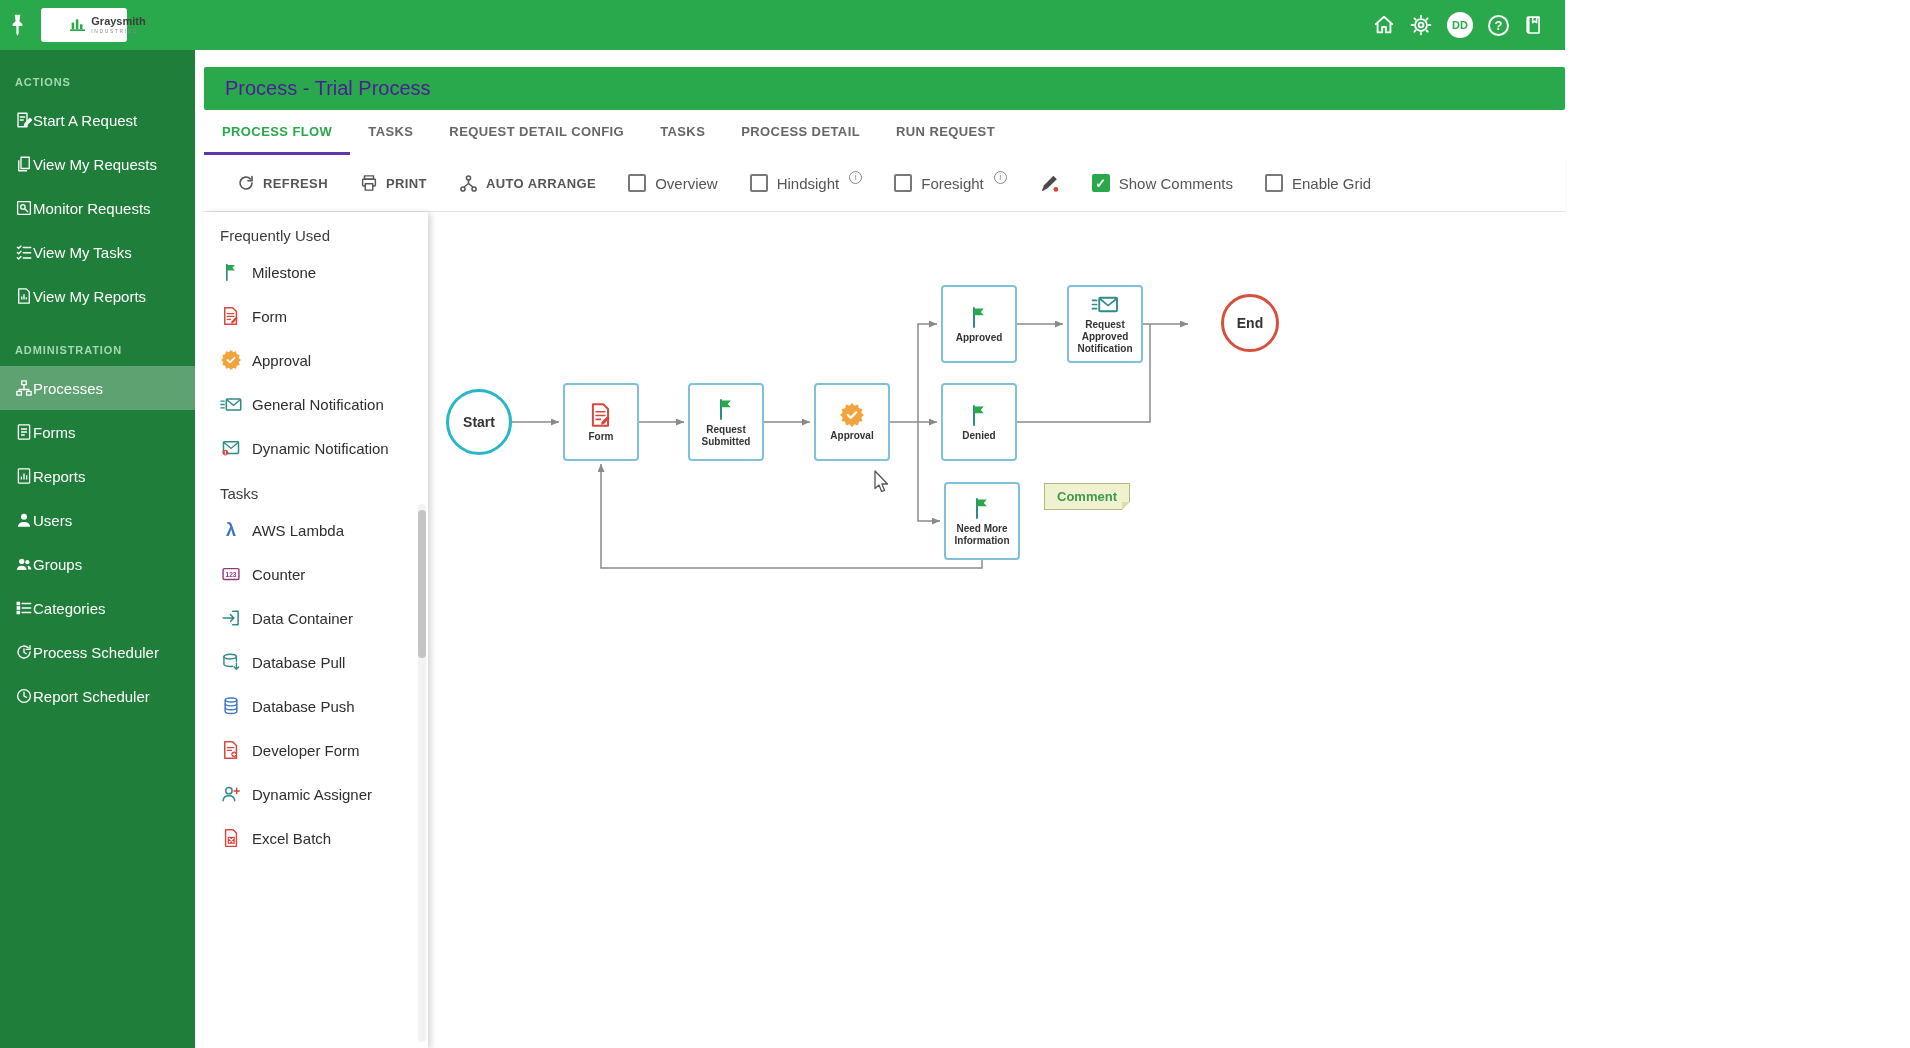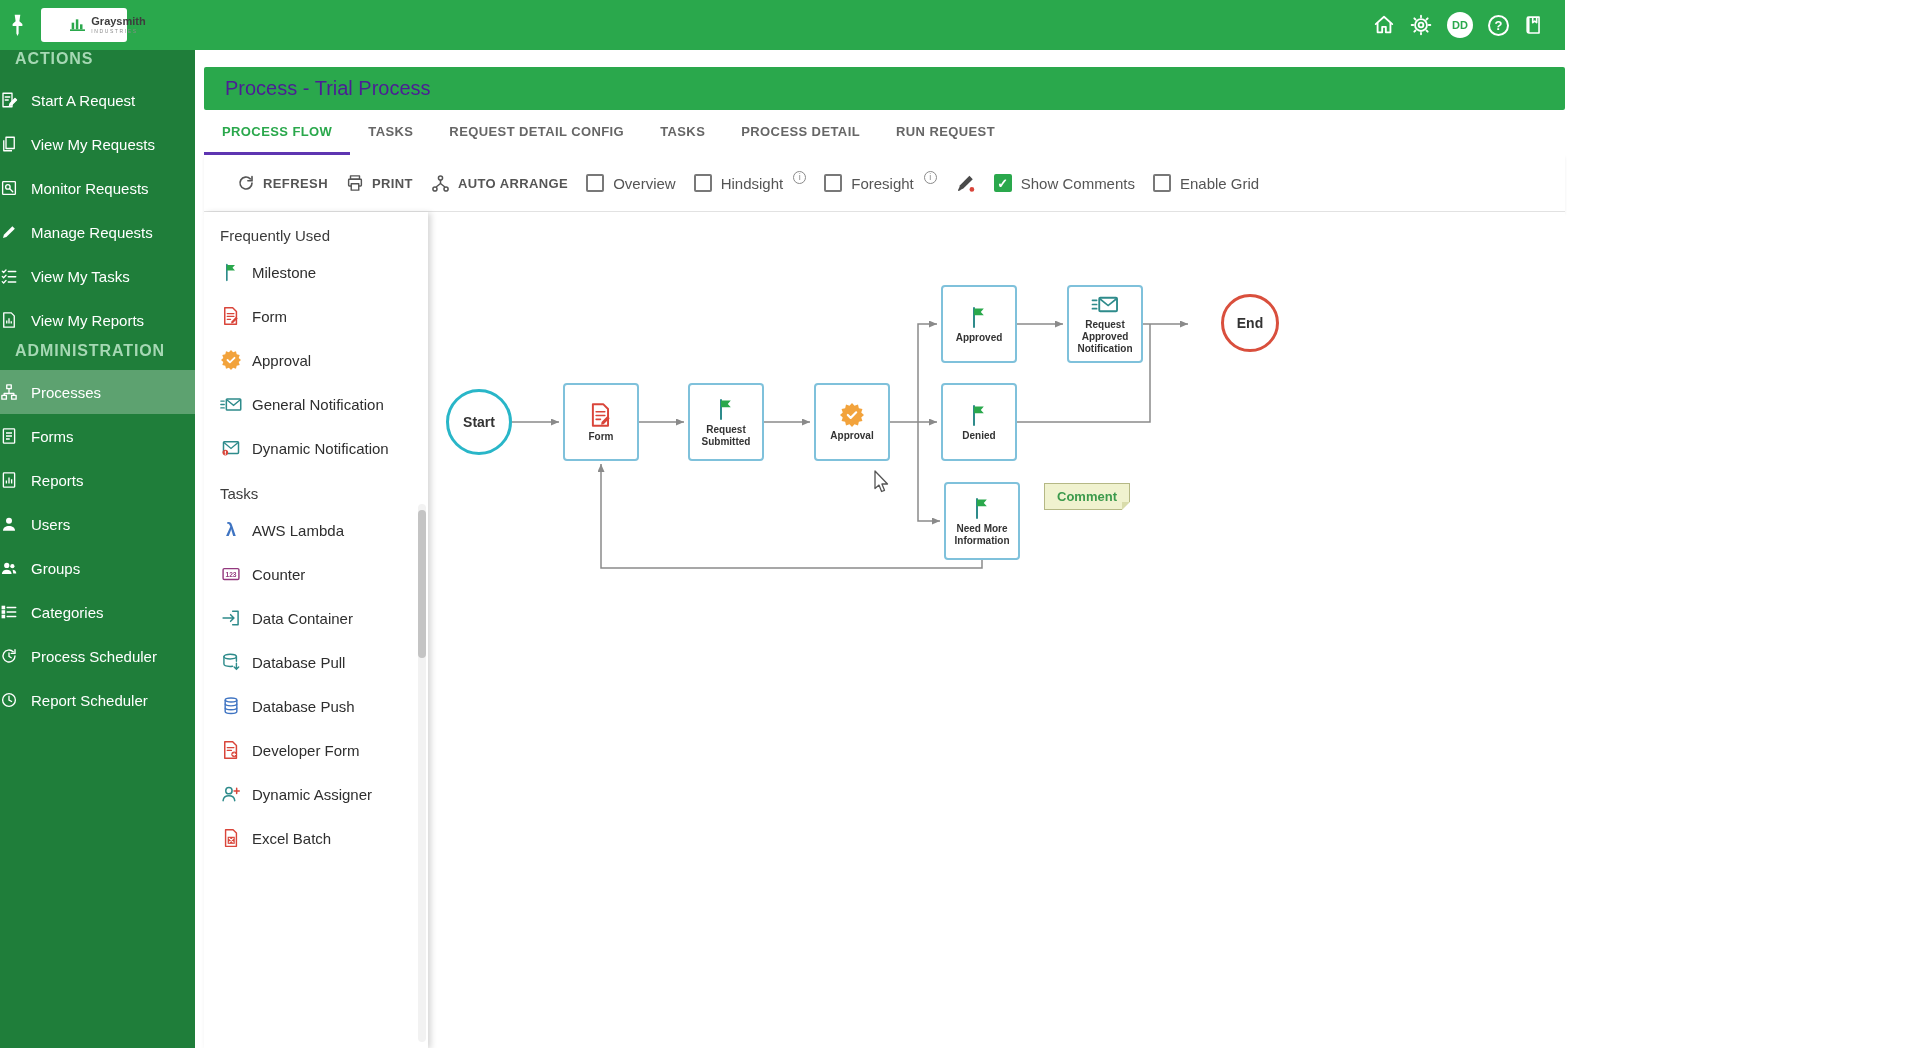--- a/index.html
+++ b/index.html
@@ -13,31 +13,31 @@
   .logo-text { display:flex; flex-direction:column; line-height:1; }
   .logo-title { font-size:11px; font-weight:bold; color:#3d3d3d; }
   .logo-sub { font-size:5px; letter-spacing:1.6px; color:#8a8a8a; margin-top:2px; }
   .topbar-icons { margin-left:auto; margin-right:22px; display:flex; align-items:center; gap:15px; color:#fff; }
   .topbar-icons > * { cursor:pointer; display:flex; align-items:center; justify-content:center; }
   .avatar { width:26px; height:26px; border-radius:50%; background:#fff; color:#2AA84C; font-size:11px; font-weight:bold; }
   .help-circle { width:21px; height:21px; border-radius:50%; border:2px solid #fff; font-size:13px; font-weight:bold; }
 
   
   .sidebar { position:absolute; left:0; top:50px; width:195px; height:998px; background:#1F7E3A; color:#fff; }
-  .side-header { padding:0 0 10px 15px; font-size:16px; letter-spacing:.9px; color:#A6D8B4; font-weight:bold; }
-  .side-item { display:flex; align-items:center; gap:13px; height:44px; font-size:15px; cursor:pointer; }
+  .side-header { padding:26px 0 10px 15px; font-size:11px; letter-spacing:.9px; color:#A6D8B4; font-weight:bold; }
+  .side-item { display:flex; align-items:center; height:44px; padding-left:15px; font-size:15px; cursor:pointer; }
   .side-item.selected { background:rgba(255,255,255,.28); }
   .side-item svg { flex:0 0 auto; }
 
   
   .titlebar { position:absolute; left:204px; top:67px; width:1361px; height:43px; background:#2AA84C; color:#4c1d95; display:flex; align-items:center; padding-left:21px; font-size:20px; font-weight:500; border-radius:2px; }
   .tabsrow { position:absolute; left:204px; top:110px; width:1361px; height:45px; background:#fff; display:flex; }
   .tab { display:flex; align-items:center; padding:0 18px; font-size:13px; letter-spacing:.4px; color:#666; font-weight:bold; border-bottom:3px solid transparent; cursor:pointer; }
   .tab.active { color:#2AA84C; border-bottom-color:#5E35B1; }
-  .toolbar { position:absolute; left:204px; top:155px; width:1361px; height:57px; background:#fff; display:flex; align-items:center; gap:18px; padding-left:33px; border-bottom:1px solid #e2e2e2; box-shadow:0 2px 3px rgba(0,0,0,.07); }
+  .toolbar { position:absolute; left:204px; top:155px; width:1361px; height:57px; background:#fff; display:flex; align-items:center; gap:32px; padding-left:33px; border-bottom:1px solid #e2e2e2; box-shadow:0 2px 3px rgba(0,0,0,.07); }
   .tbtn { display:flex; align-items:center; gap:8px; background:none; border:none; font-family:inherit; font-size:13px; font-weight:bold; letter-spacing:.4px; color:#555; cursor:pointer; }
   .cb { display:flex; align-items:center; gap:9px; font-size:15px; color:#555; cursor:pointer; }
   .cbbox { width:18px; height:18px; border:2px solid #787878; border-radius:2px; display:flex; align-items:center; justify-content:center; background:#fff; }
   .cbbox.checked { background:#2AA84C; border-color:#2AA84C; color:#fff; font-size:13px; font-weight:bold; }
   .cbbox.checked::after { content:"\2713"; }
   .info { font-size:9px; color:#8a8a8a; border:1px solid #8a8a8a; border-radius:50%; width:13px; height:13px; line-height:11px; text-align:center; display:inline-block; transform:translateY(-6px); margin-left:1px; }
   .tool-icon { display:flex; cursor:pointer; }
 
   
   .palette { position:absolute; left:204px; top:212px; width:224px; height:836px; background:#fff; box-shadow:3px 1px 6px rgba(0,0,0,.16); z-index:3; }
@@ -131,26 +131,20 @@
     </div>
     <div class="side-item">
       <svg width="18" height="18" viewBox="0 0 24 24" fill="none" stroke="#fff" stroke-width="1.8" stroke-linecap="round">
           <rect x="3.5" y="3.5" width="17" height="17" rx="1"></rect>
           <circle cx="10.5" cy="10.5" r="3"></circle>
           <path d="M13 13l4 4"></path>
         </svg>
       <span>Monitor Requests</span>
     </div>
     <div class="side-item">
-      <svg width="18" height="18" viewBox="0 0 24 24" fill="#fff">
-          <path d="M4 20l1.2-4.5L16.5 4.2l3.3 3.3L8.5 18.8z"></path>
-        </svg>
-      <span>Manage Requests</span>
-    </div>
-    <div class="side-item">
       <svg width="18" height="18" viewBox="0 0 24 24" fill="none" stroke="#fff" stroke-width="1.8" stroke-linecap="round" stroke-linejoin="round">
           <path d="M3 5.5l1.8 1.8L8 4.1"></path>
           <path d="M11 6h10"></path>
           <path d="M3 12.5l1.8 1.8L8 11.1"></path>
           <path d="M11 13h10"></path>
           <path d="M3 19.5l1.8 1.8L8 18.1"></path>
           <path d="M11 20h10"></path>
         </svg>
       <span>View My Tasks</span>
     </div>

